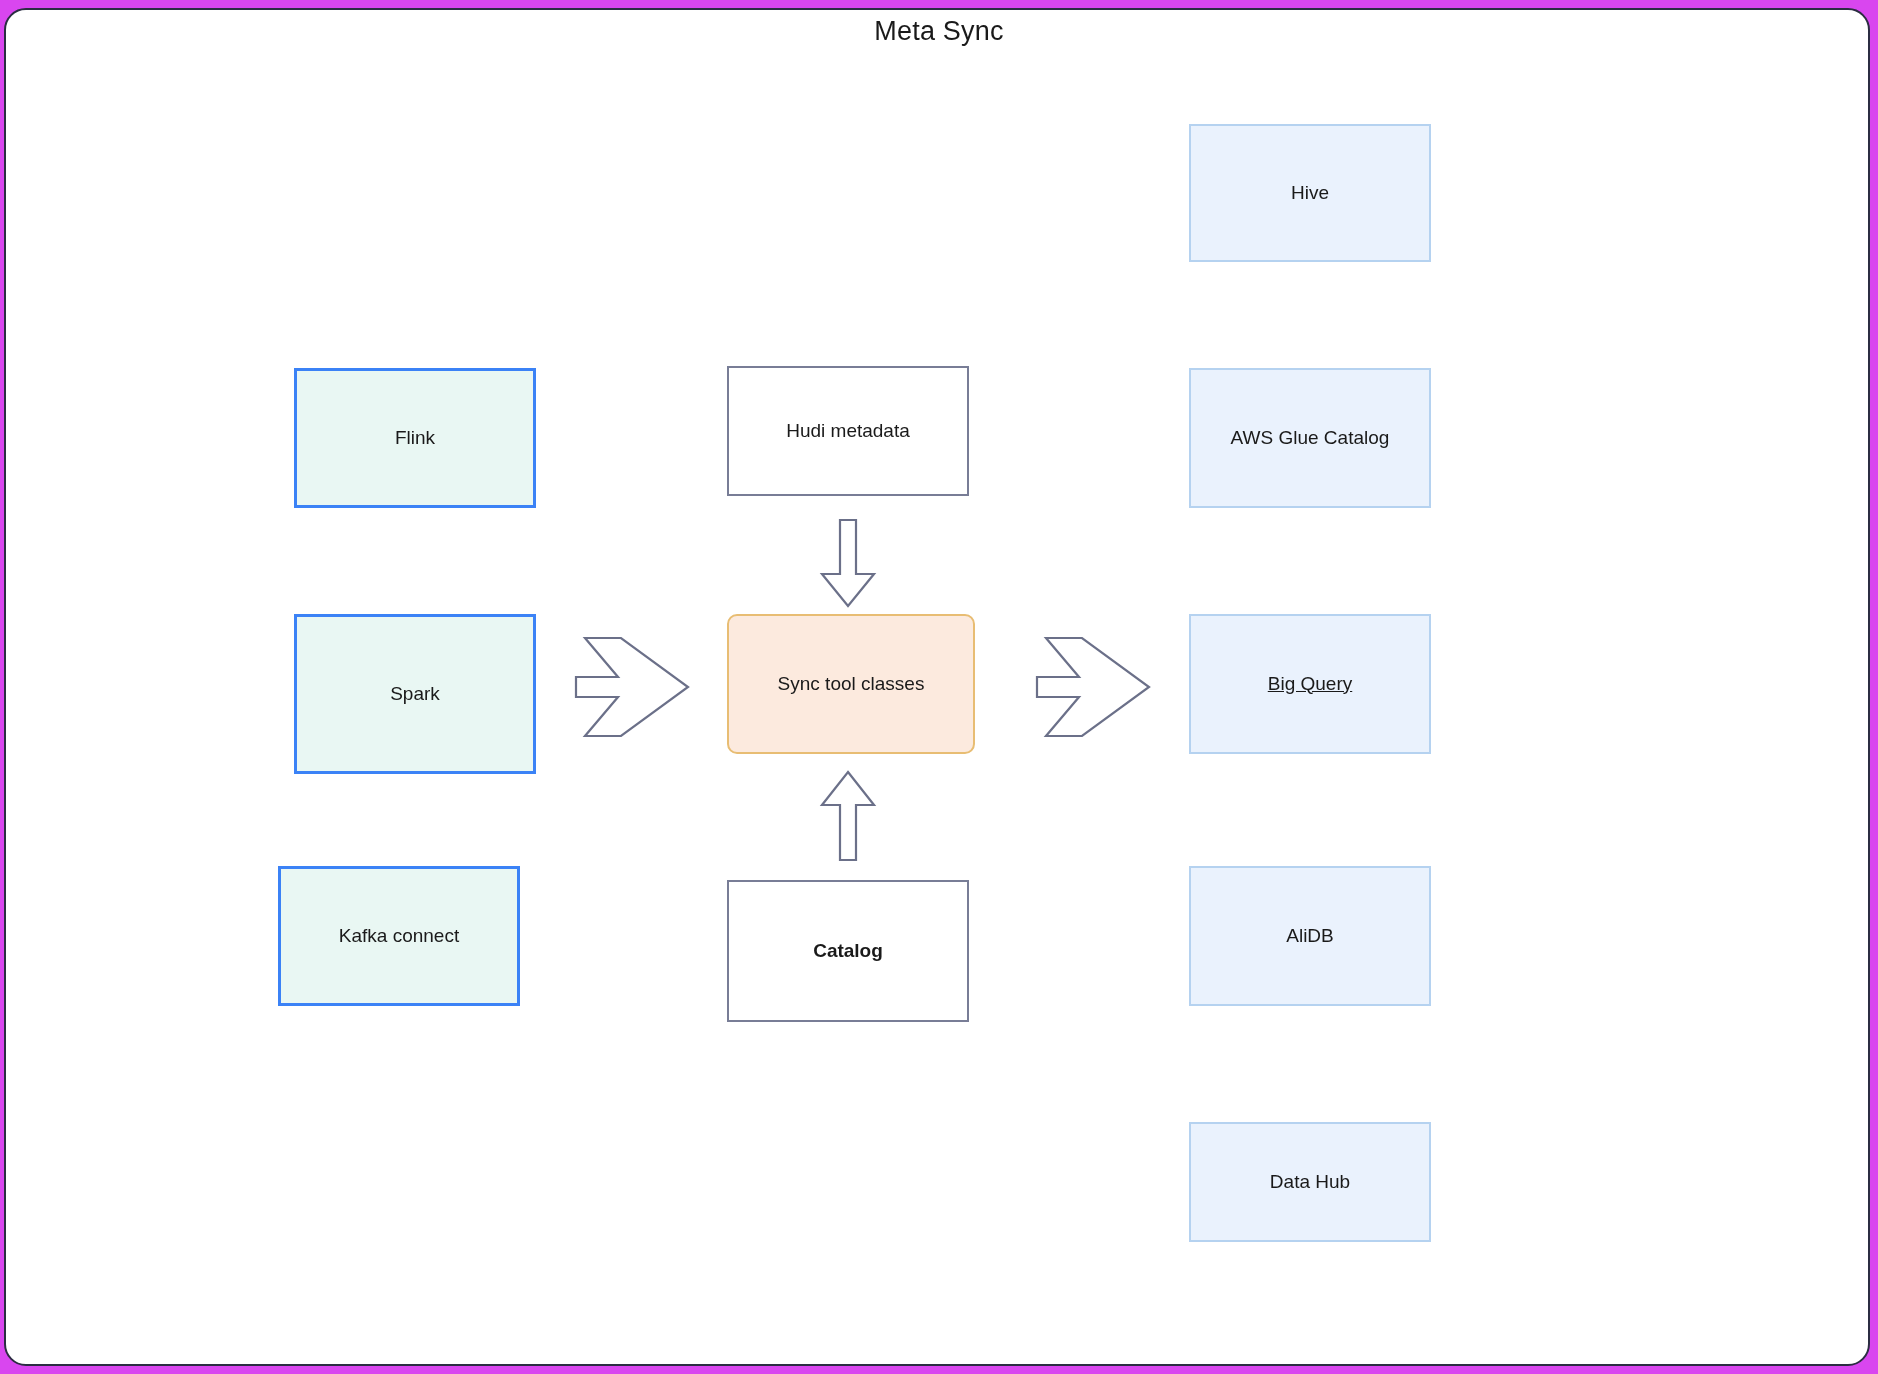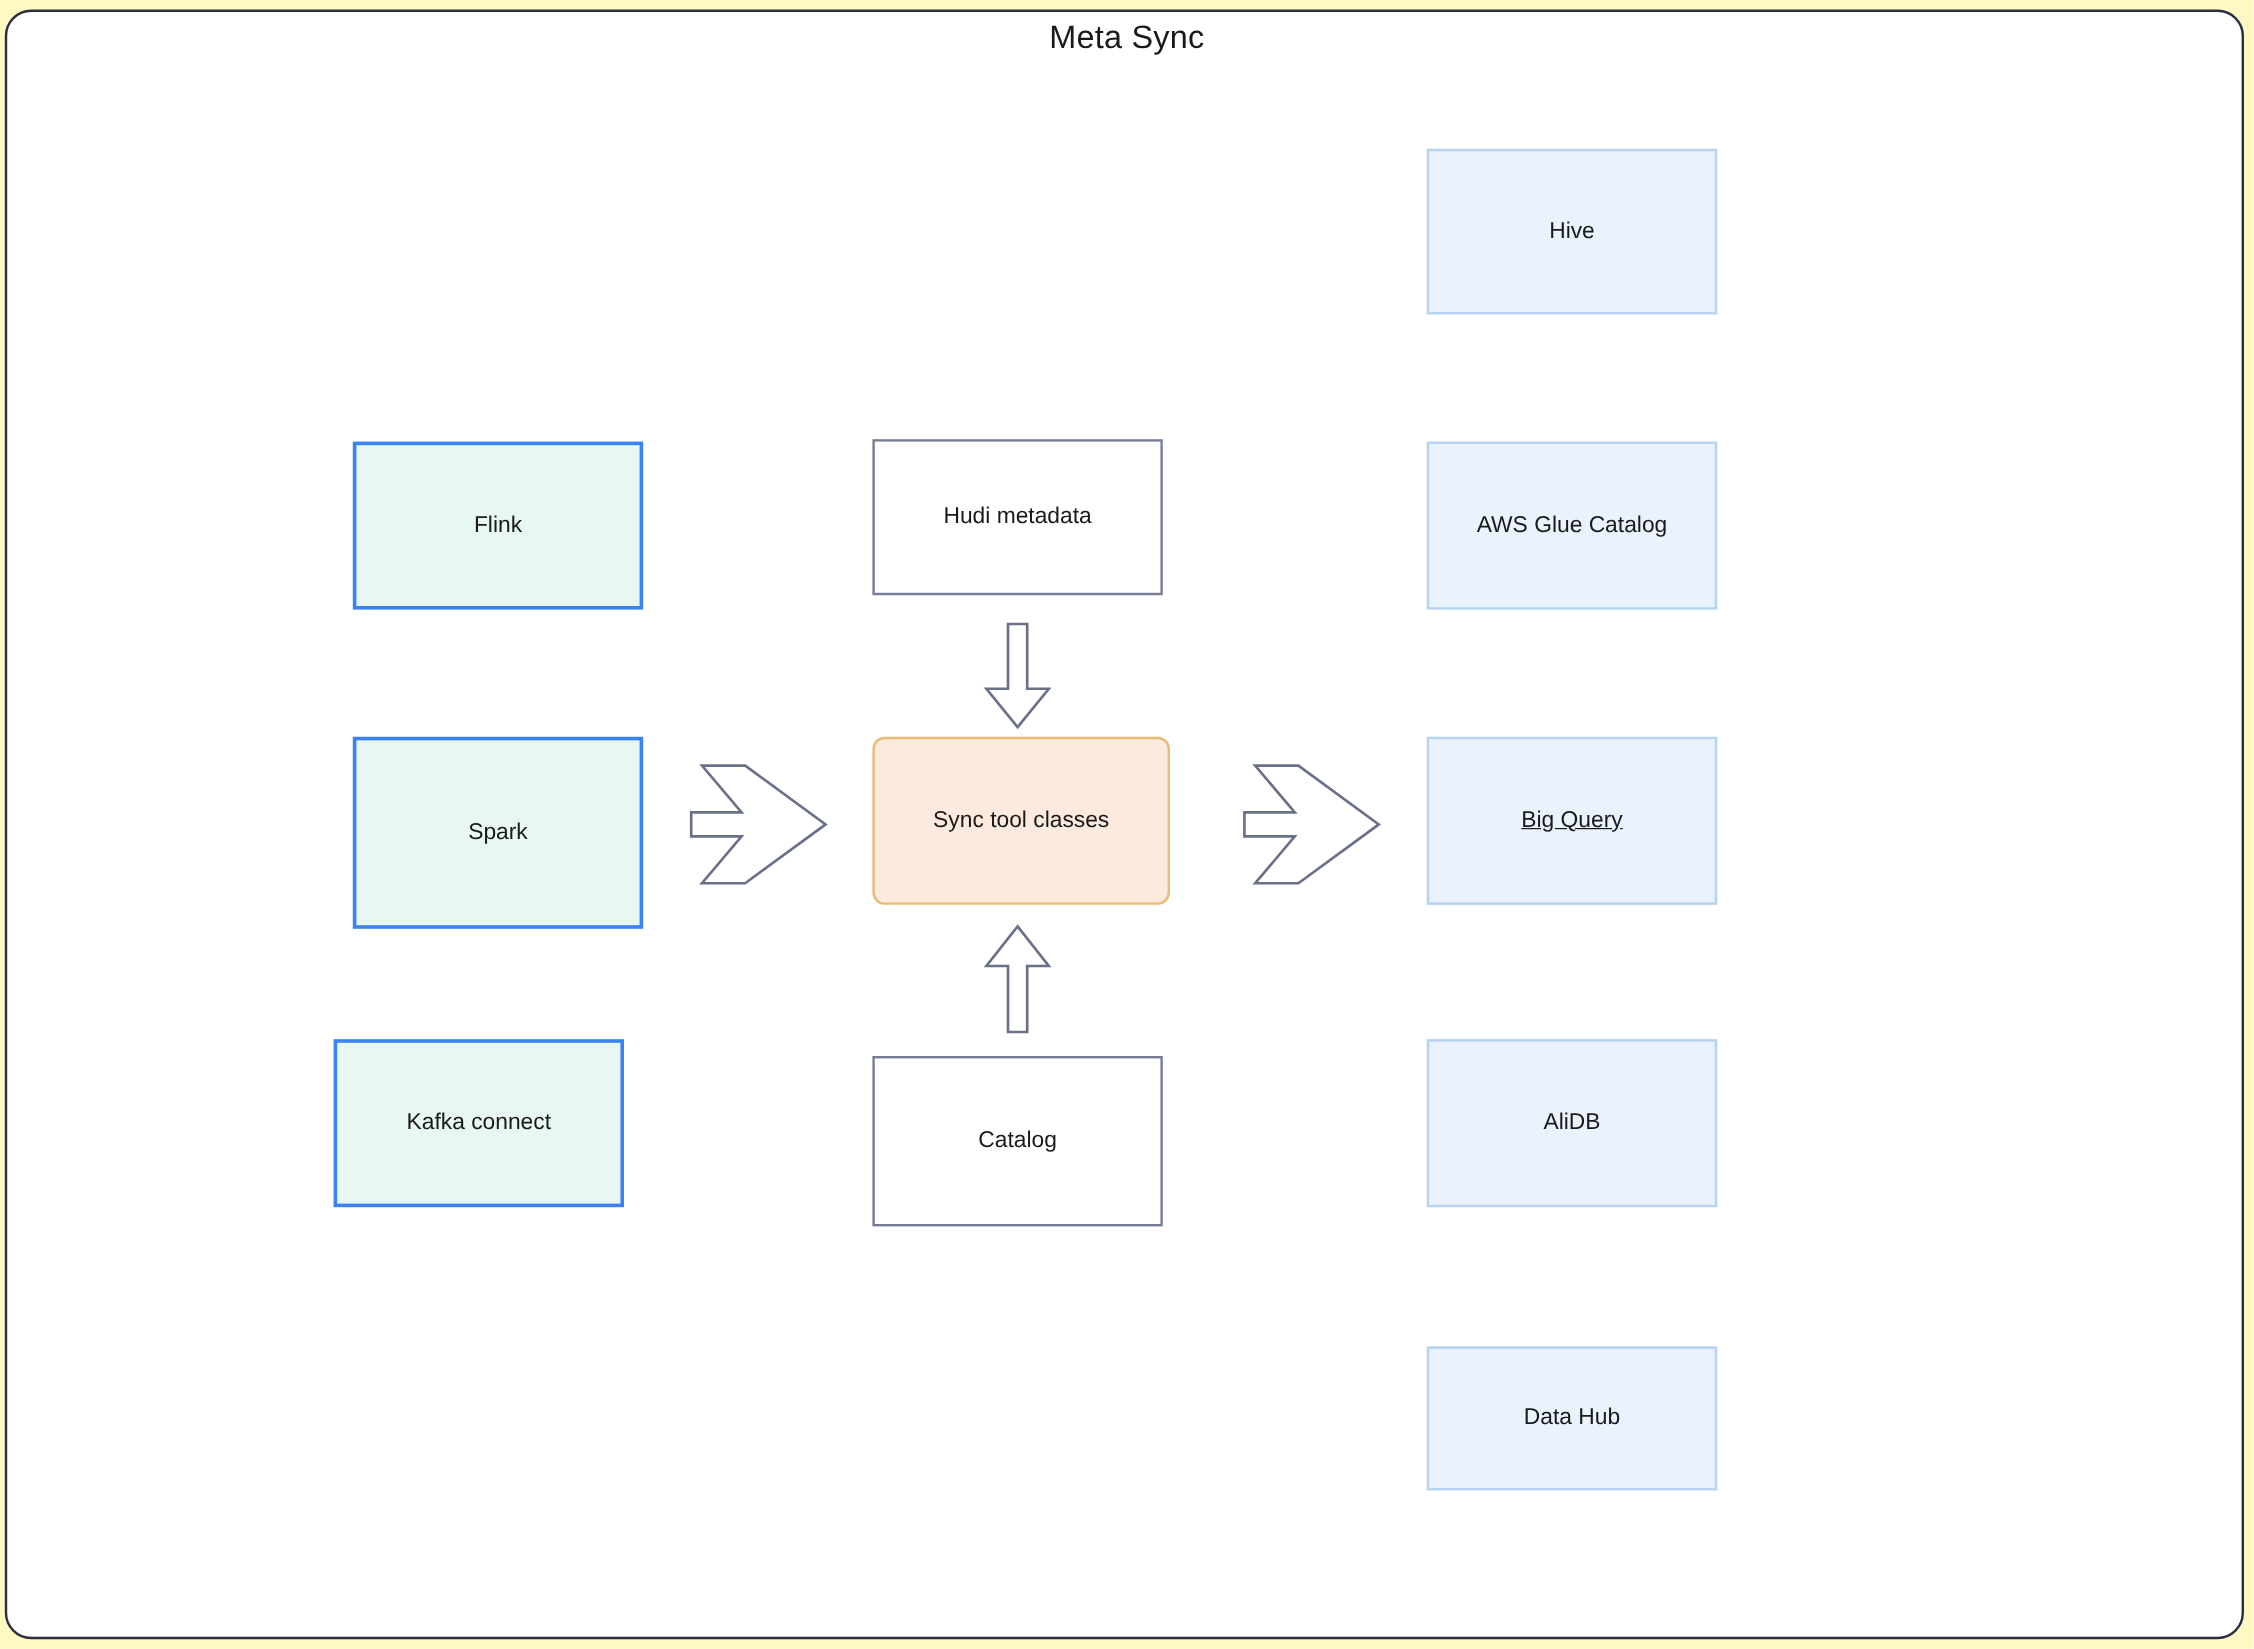--- a/index.html
+++ b/index.html
@@ -11,21 +11,21 @@
     width: 1878px;
     height: 1374px;
     font-family: "Liberation Sans", "DejaVu Sans", sans-serif;
     overflow: hidden;
   }
 
   #canvas {
     position: relative;
     width: 1878px;
     height: 1374px;
-    background: #fef9c3;
+    background: #d946ef;
   }
 
   
   #frame {
     position: absolute;
     left: 4px;
     top: 8px;
     width: 1866px;
     height: 1358px;
     box-sizing: border-box;
@@ -104,21 +104,21 @@
   </div>
 
   <div class="node plain" style="left:727px; top:366px; width:242px; height:130px;">
     <span>Hudi metadata</span>
   </div>
 
   <div class="node core" style="left:727px; top:614px; width:248px; height:140px;border-radius:10px;">
     <span>Sync tool classes</span>
   </div>
 
-  <div class="node plain" style="left:727px; top:880px; width:242px; height:142px;">
+  <div class="node plain" style="left:727px; top:880px; width:242px; height:142px;font-weight:bold;">
     <span>Catalog</span>
   </div>
 
   <div class="node target" style="left:1189px; top:124px; width:242px; height:138px;">
     <span>Hive</span>
   </div>
 
   <div class="node target" style="left:1189px; top:368px; width:242px; height:140px;">
     <span>AWS Glue Catalog</span>
   </div>

